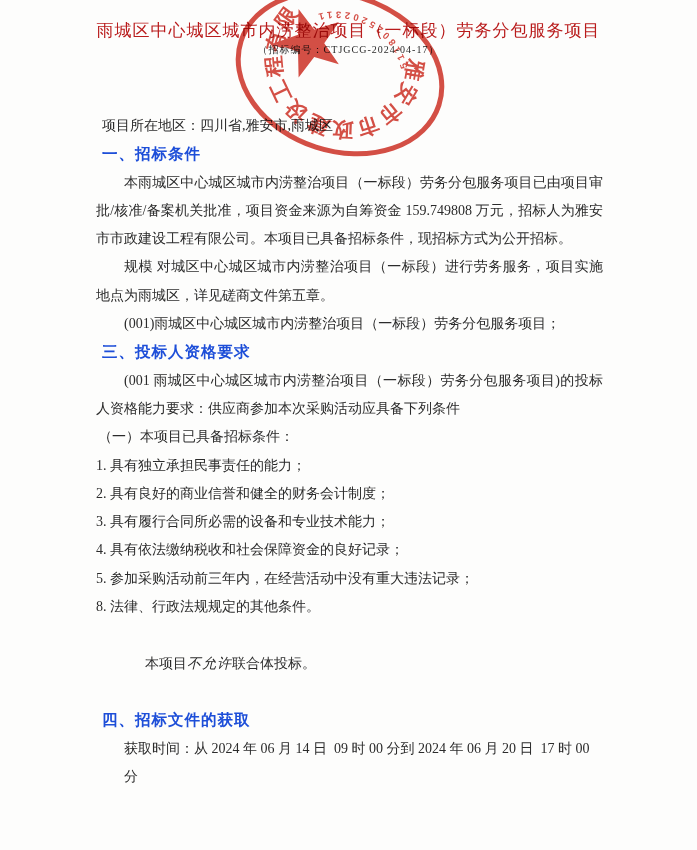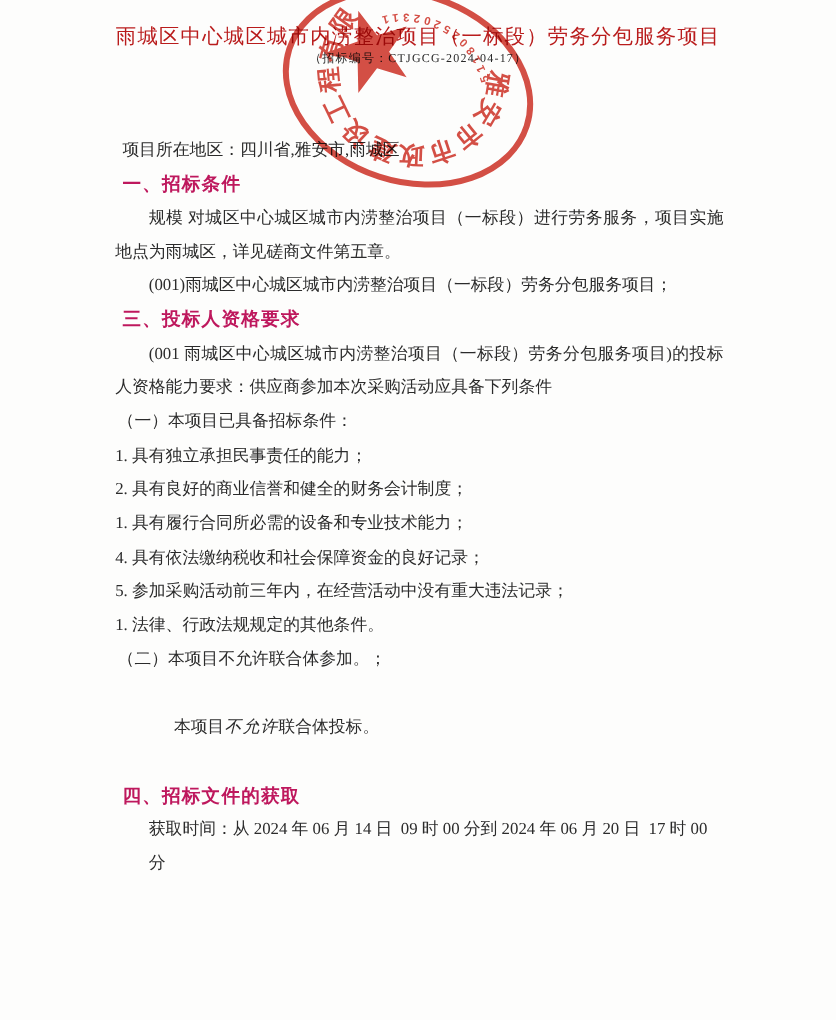--- a/index.html
+++ b/index.html
@@ -19,21 +19,21 @@
     font-size:10px;line-height:18px;letter-spacing:1px;color:#2a2a2a;
   }
   .content{
     position:absolute;left:96px;top:112px;width:507px;
     font-size:14px;line-height:28.3px;
   }
   .line{white-space:pre-wrap;}
   .heading{
     font-family:"Liberation Sans","DejaVu Sans",sans-serif;
     font-weight:700;font-size:15.5px;letter-spacing:1px;
-    margin-left:6px;color:#be185d;
+    margin-left:6px;color:#1d4ed8;
   }
   .para{text-align:justify;text-indent:2em;}
   .indent{margin-left:2em;}
   .sub{margin-left:2px;}
   .loc{margin-left:6px;}
   .em-kai{font-style:italic;letter-spacing:1px;}
   
   .seal{
     position:absolute;left:228px;top:-12px;width:224px;height:170px;
     mix-blend-mode:multiply;opacity:0.88;pointer-events:none;z-index:3;
@@ -67,36 +67,36 @@
   <div class="titlebox">
     <div class="doc-title">雨城区中心城区城市内涝整治项目（一标段）劳务分包服务项目</div>
     <div class="tender-no">（招标编号：CTJGCG-2024-04-17）</div>
   </div>
 
   <div class="content">
 
     <div class="line loc">项目所在地区：四川省,雅安市,雨城区</div>
 
     <div class="line heading">一、招标条件</div>
+    <div class="line para">本雨城区中心城区城市内涝整治项目（一标段）劳务分包服务项目已由项目审批/核准/备案机关批准，项目资金来源为自筹资金 159.749808 万元，招标人为雅安市市政建设工程有限公司。本项目已具备招标条件，现招标方式为公开招标。</div>
 
     <div class="line para">规模 对城区中心城区城市内涝整治项目（一标段）进行劳务服务，项目实施地点为雨城区，详见磋商文件第五章。</div>
     <div class="line indent">(001)雨城区中心城区城市内涝整治项目（一标段）劳务分包服务项目；</div>
 
     <div class="line heading">三、投标人资格要求</div>
     <div class="line para">(001 雨城区中心城区城市内涝整治项目（一标段）劳务分包服务项目)的投标人资格能力要求：供应商参加本次采购活动应具备下列条件</div>
     <div class="line sub">（一）本项目已具备招标条件：</div>
 
     <div class="line">1. 具有独立承担民事责任的能力；</div>
     <div class="line">2. 具有良好的商业信誉和健全的财务会计制度；</div>
-    <div class="line">1. 具有履行合同所必需的设备和专业技术能力；</div>
+    <div class="line">3. 具有履行合同所必需的设备和专业技术能力；</div>
     <div class="line">4. 具有依法缴纳税收和社会保障资金的良好记录；</div>
     <div class="line">5. 参加采购活动前三年内，在经营活动中没有重大违法记录；</div>
-    <div class="line">1. 法律、行政法规规定的其他条件。</div>
+    <div class="line">8. 法律、行政法规规定的其他条件。</div>
 
-    <div class="line sub">（二）本项目不允许联合体参加。；</div>
     <div class="line indent">
       <span>本项目</span><span class="em-kai">不允许</span><span>联合体投标。</span>
     </div>
 
     <div class="line heading">四、招标文件的获取</div>
     <div class="line indent">获取时间：从 2024 年 06 月 14 日  09 时 00 分到 2024 年 06 月 20 日  17 时 00 分</div>
 
   </div>
 </div>
 

